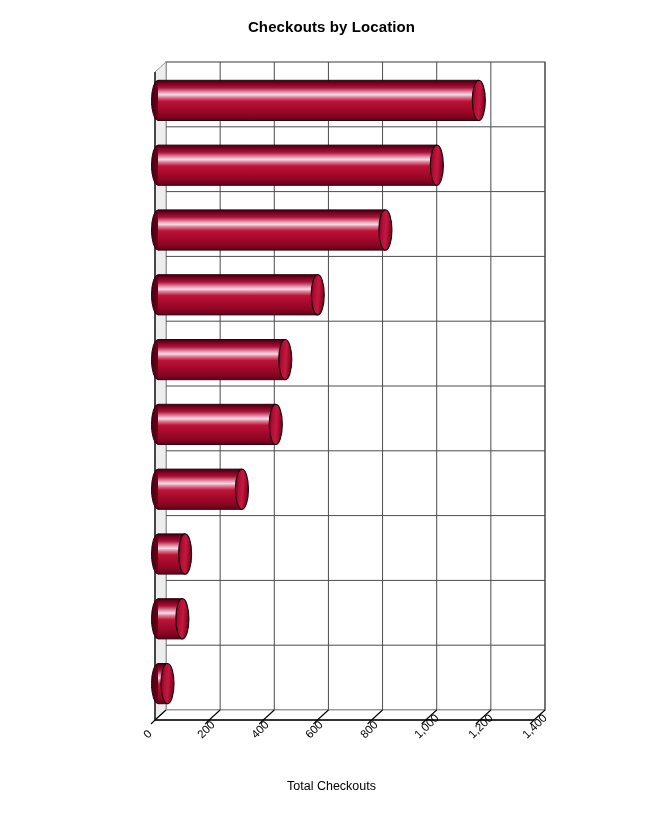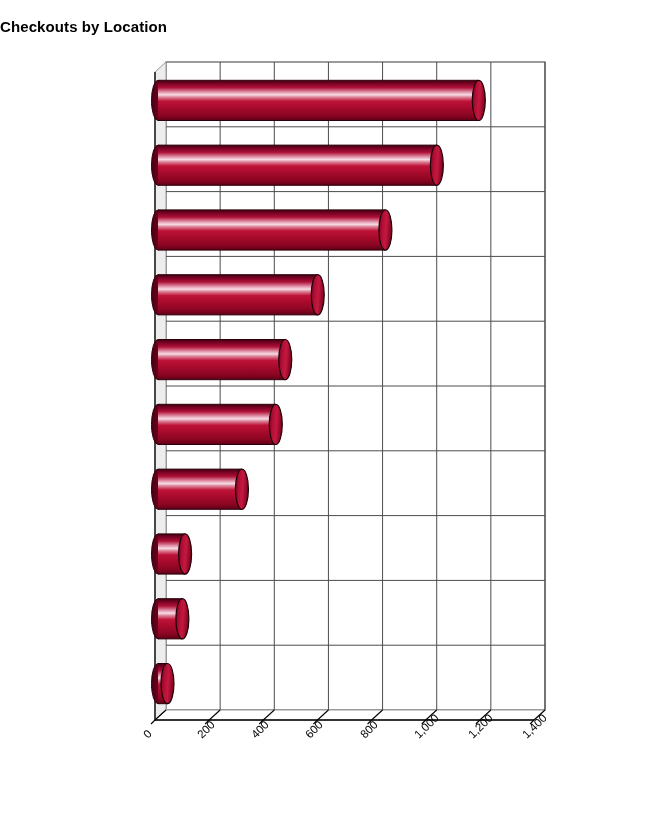--- a/index.html
+++ b/index.html
@@ -21,21 +21,21 @@
     left: 0; top: 0;
     width: 663px;
     height: 819px;
   }
 
   #chart-title {
     position: absolute;
     left: 0;
     top: 18px;
     width: 663px;
-    text-align: left;
+    text-align: center;
     font-size: 15px;
     font-weight: bold;
     letter-spacing: 0.1px;
     color: #000;
   }
 
   
   #plot-wrap {
     position: absolute;
     left: 0; top: 0;
@@ -262,14 +262,15 @@
         <div class="tick-label" style="left: 195.143px; top: 732px;">200</div>
         <div class="tick-label" style="left: 249.286px; top: 732px;">400</div>
         <div class="tick-label" style="left: 303.429px; top: 732px;">600</div>
         <div class="tick-label" style="left: 357.571px; top: 732px;">800</div>
         <div class="tick-label" style="left: 411.714px; top: 732px;">1,000</div>
         <div class="tick-label" style="left: 465.857px; top: 732px;">1,200</div>
         <div class="tick-label" style="left: 520px; top: 732px;">1,400</div>
       </div>
   </div>
 
+  <div id="x-axis-title">Total Checkouts</div>
 
 </div>
 
 </body></html>

